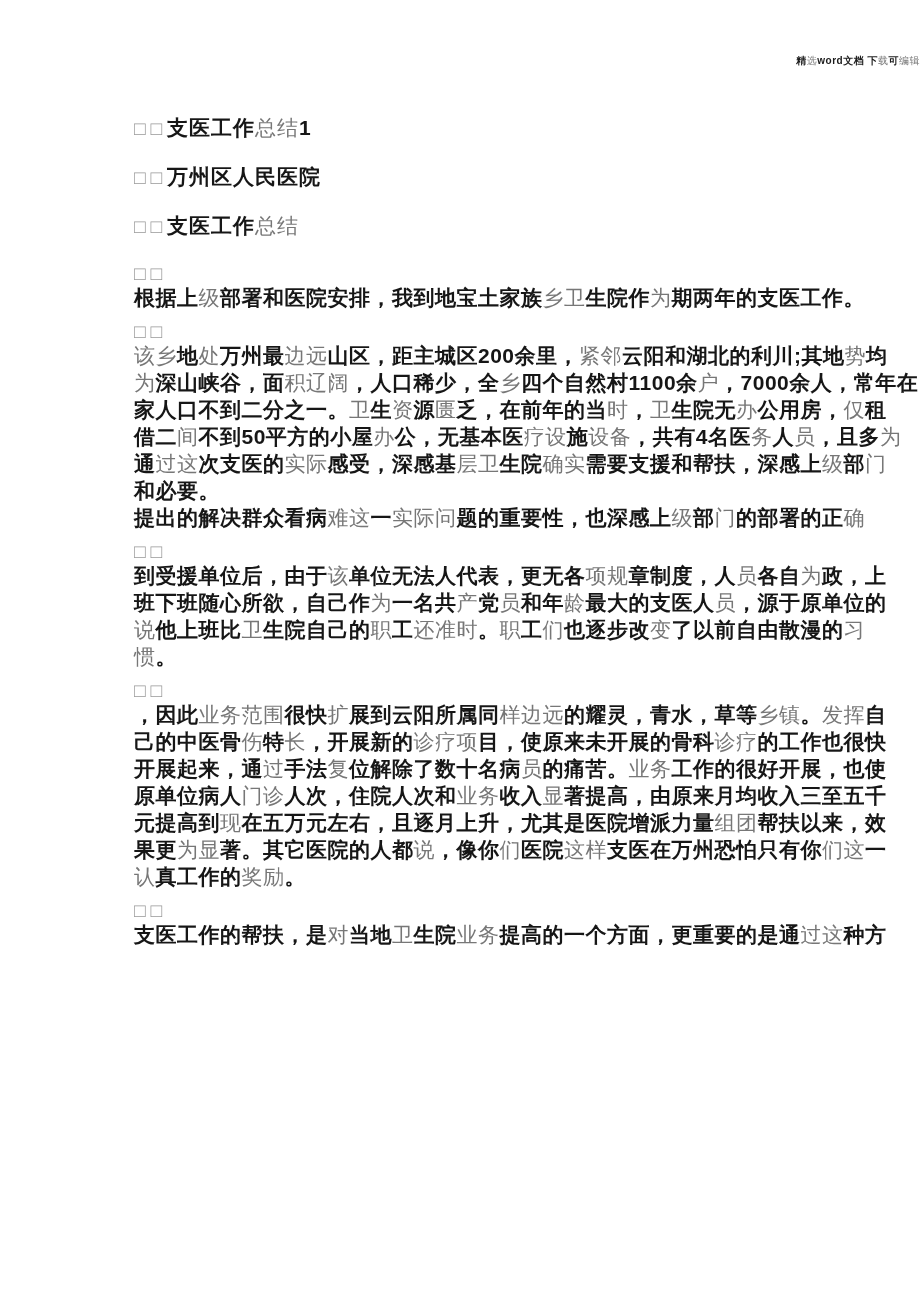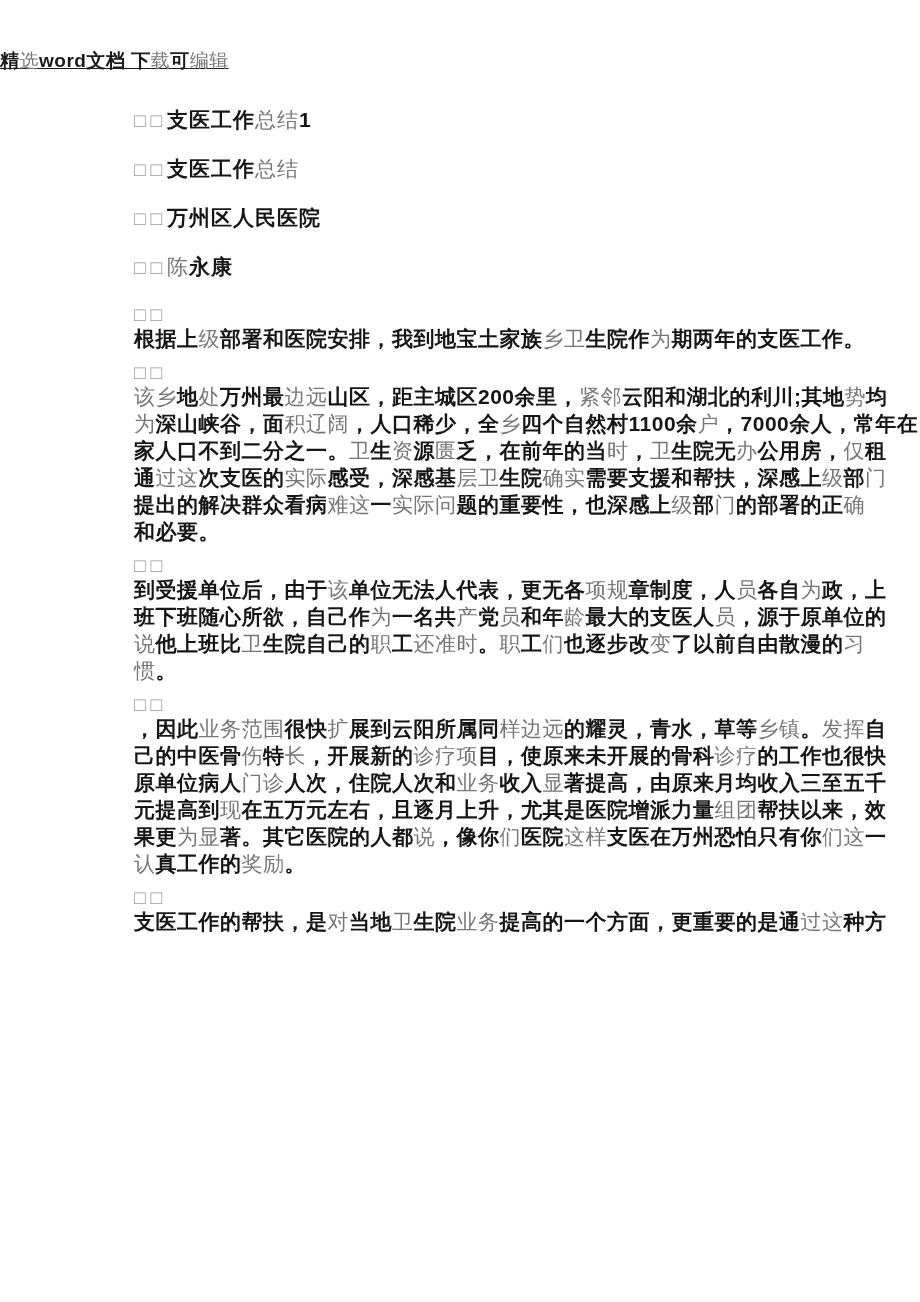--- a/index.html
+++ b/index.html
@@ -3,74 +3,73 @@
 <meta charset="utf-8">
 <style>
   html,body{margin:0;padding:0;background:#ffffff;}
   .page{
     position:relative;width:920px;height:1302px;background:#ffffff;
     overflow:hidden;color:#161616;
     font-family:"Liberation Sans","DejaVu Sans",sans-serif;
   }
   .header{
     position:absolute;top:53px;left:0;width:100%;
-    text-align:left;font-size:19px;line-height:16px;font-weight:700;
-    letter-spacing:0.5px;color:#1b1b1b;text-decoration:underline;
+    text-align:right;font-size:10px;line-height:16px;font-weight:700;
+    letter-spacing:0.5px;color:#1b1b1b;
   }
   .doc{position:absolute;top:108px;left:134px;width:672px;}
   .block{font-weight:700;color:#161616;}
-  .block.heading{font-size:21px;line-height:23px;margin:0 0 25px 0;letter-spacing:1px;}
+  .block.heading{font-size:21px;line-height:23px;margin:8px 0 25px 0;letter-spacing:1px;}
   .block.para{font-size:21px;line-height:27px;margin:10px 0;letter-spacing:0.5px;}
   .block.para .tofu{line-height:20px;}
   .line{white-space:nowrap;}
   .sq{color:#999999;font-weight:400;font-size:19px;letter-spacing:5px;}
   .lt{color:#777777;font-weight:400;}
 </style>
 </head>
 <body>
 
 <div class="page">
   <div class="header cn">精<span class="lt">选</span>word文档 下<span class="lt">载</span>可<span class="lt">编</span><span class="lt">辑</span></div>
   <div class="doc">
       <div class="block heading">
         <div class="line cn"><span class="sq">□</span><span class="sq">□</span>支医工作<span class="lt">总</span><span class="lt">结</span>1</div>
       </div>
       <div class="block heading">
-        <div class="line cn"><span class="sq">□</span><span class="sq">□</span>支医工作<span class="lt">总</span><span class="lt">结</span></div>
-      </div>
-      <div class="block heading">
         <div class="line cn"><span class="sq">□</span><span class="sq">□</span>万州区人民医院</div>
       </div>
       <div class="block heading">
-        <div class="line cn"><span class="sq">□</span><span class="sq">□</span><span class="lt">陈</span>永康</div>
+        <div class="line cn"><span class="sq">□</span><span class="sq">□</span>支医工作<span class="lt">总</span><span class="lt">结</span></div>
       </div>
       <div class="block para">
         <div class="tofu cn"><span class="sq">□</span><span class="sq">□</span></div>
         <div class="line cn">根据上<span class="lt">级</span>部署和医院安排，我到地宝土家族<span class="lt">乡</span><span class="lt">卫</span>生院作<span class="lt">为</span>期两年的支医工作。</div>
       </div>
       <div class="block para">
         <div class="tofu cn"><span class="sq">□</span><span class="sq">□</span></div>
         <div class="line cn"><span class="lt">该</span><span class="lt">乡</span>地<span class="lt">处</span>万州最<span class="lt">边</span><span class="lt">远</span>山区，距主城区200余里，<span class="lt">紧</span><span class="lt">邻</span>云阳和湖北的利川;其地<span class="lt">势</span>均</div>
         <div class="line cn"><span class="lt">为</span>深山峡谷，面<span class="lt">积</span><span class="lt">辽</span><span class="lt">阔</span>，人口稀少，全<span class="lt">乡</span>四个自然村1100余<span class="lt">户</span>，7000余人，常年在</div>
         <div class="line cn">家人口不到二分之一。<span class="lt">卫</span>生<span class="lt">资</span>源<span class="lt">匮</span>乏，在前年的当<span class="lt">时</span>，<span class="lt">卫</span>生院无<span class="lt">办</span>公用房，<span class="lt">仅</span>租</div>
+        <div class="line cn">借二<span class="lt">间</span>不到50平方的小屋<span class="lt">办</span>公，无基本医<span class="lt">疗</span><span class="lt">设</span>施<span class="lt">设</span><span class="lt">备</span>，共有4名医<span class="lt">务</span>人<span class="lt">员</span>，且多<span class="lt">为</span></div>
         <div class="line cn">通<span class="lt">过</span><span class="lt">这</span>次支医的<span class="lt">实</span><span class="lt">际</span>感受，深感基<span class="lt">层</span><span class="lt">卫</span>生院<span class="lt">确</span><span class="lt">实</span>需要支援和帮扶，深感上<span class="lt">级</span>部<span class="lt">门</span></div>
+        <div class="line cn">和必要。</div>
         <div class="line cn">提出的解决群众看病<span class="lt">难</span><span class="lt">这</span>一<span class="lt">实</span><span class="lt">际</span><span class="lt">问</span>题的重要性，也深感上<span class="lt">级</span>部<span class="lt">门</span>的部署的正<span class="lt">确</span></div>
-        <div class="line cn">和必要。</div>
       </div>
       <div class="block para">
         <div class="tofu cn"><span class="sq">□</span><span class="sq">□</span></div>
         <div class="line cn">到受援单位后，由于<span class="lt">该</span>单位无法人代表，更无各<span class="lt">项</span><span class="lt">规</span>章制度，人<span class="lt">员</span>各自<span class="lt">为</span>政，上</div>
         <div class="line cn">班下班随心所欲，自己作<span class="lt">为</span>一名共<span class="lt">产</span>党<span class="lt">员</span>和年<span class="lt">龄</span>最大的支医人<span class="lt">员</span>，源于原单位的</div>
         <div class="line cn"><span class="lt">说</span>他上班比<span class="lt">卫</span>生院自己的<span class="lt">职</span>工<span class="lt">还</span><span class="lt">准</span><span class="lt">时</span>。<span class="lt">职</span>工<span class="lt">们</span>也逐步改<span class="lt">变</span>了以前自由散漫的<span class="lt">习</span></div>
         <div class="line cn"><span class="lt">惯</span>。</div>
       </div>
       <div class="block para">
         <div class="tofu cn"><span class="sq">□</span><span class="sq">□</span></div>
         <div class="line cn">，因此<span class="lt">业</span><span class="lt">务</span><span class="lt">范</span><span class="lt">围</span>很快<span class="lt">扩</span>展到云阳所属同<span class="lt">样</span><span class="lt">边</span><span class="lt">远</span>的耀灵，青水，草等<span class="lt">乡</span><span class="lt">镇</span>。<span class="lt">发</span><span class="lt">挥</span>自</div>
         <div class="line cn">己的中医骨<span class="lt">伤</span>特<span class="lt">长</span>，开展新的<span class="lt">诊</span><span class="lt">疗</span><span class="lt">项</span>目，使原来未开展的骨科<span class="lt">诊</span><span class="lt">疗</span>的工作也很快</div>
+        <div class="line cn">开展起来，通<span class="lt">过</span>手法<span class="lt">复</span>位解除了数十名病<span class="lt">员</span>的痛苦。<span class="lt">业</span><span class="lt">务</span>工作的很好开展，也使</div>
         <div class="line cn">原单位病人<span class="lt">门</span><span class="lt">诊</span>人次，住院人次和<span class="lt">业</span><span class="lt">务</span>收入<span class="lt">显</span>著提高，由原来月均收入三至五千</div>
         <div class="line cn">元提高到<span class="lt">现</span>在五万元左右，且逐月上升，尤其是医院增派力量<span class="lt">组</span><span class="lt">团</span>帮扶以来，效</div>
         <div class="line cn">果更<span class="lt">为</span><span class="lt">显</span>著。其它医院的人都<span class="lt">说</span>，像你<span class="lt">们</span>医院<span class="lt">这</span><span class="lt">样</span>支医在万州恐怕只有你<span class="lt">们</span><span class="lt">这</span>一</div>
         <div class="line cn"><span class="lt">认</span>真工作的<span class="lt">奖</span><span class="lt">励</span>。</div>
       </div>
       <div class="block para">
         <div class="tofu cn"><span class="sq">□</span><span class="sq">□</span></div>
         <div class="line cn">支医工作的帮扶，是<span class="lt">对</span>当地<span class="lt">卫</span>生院<span class="lt">业</span><span class="lt">务</span>提高的一个方面，更重要的是通<span class="lt">过</span><span class="lt">这</span>种方</div>
       </div>
     </div>

